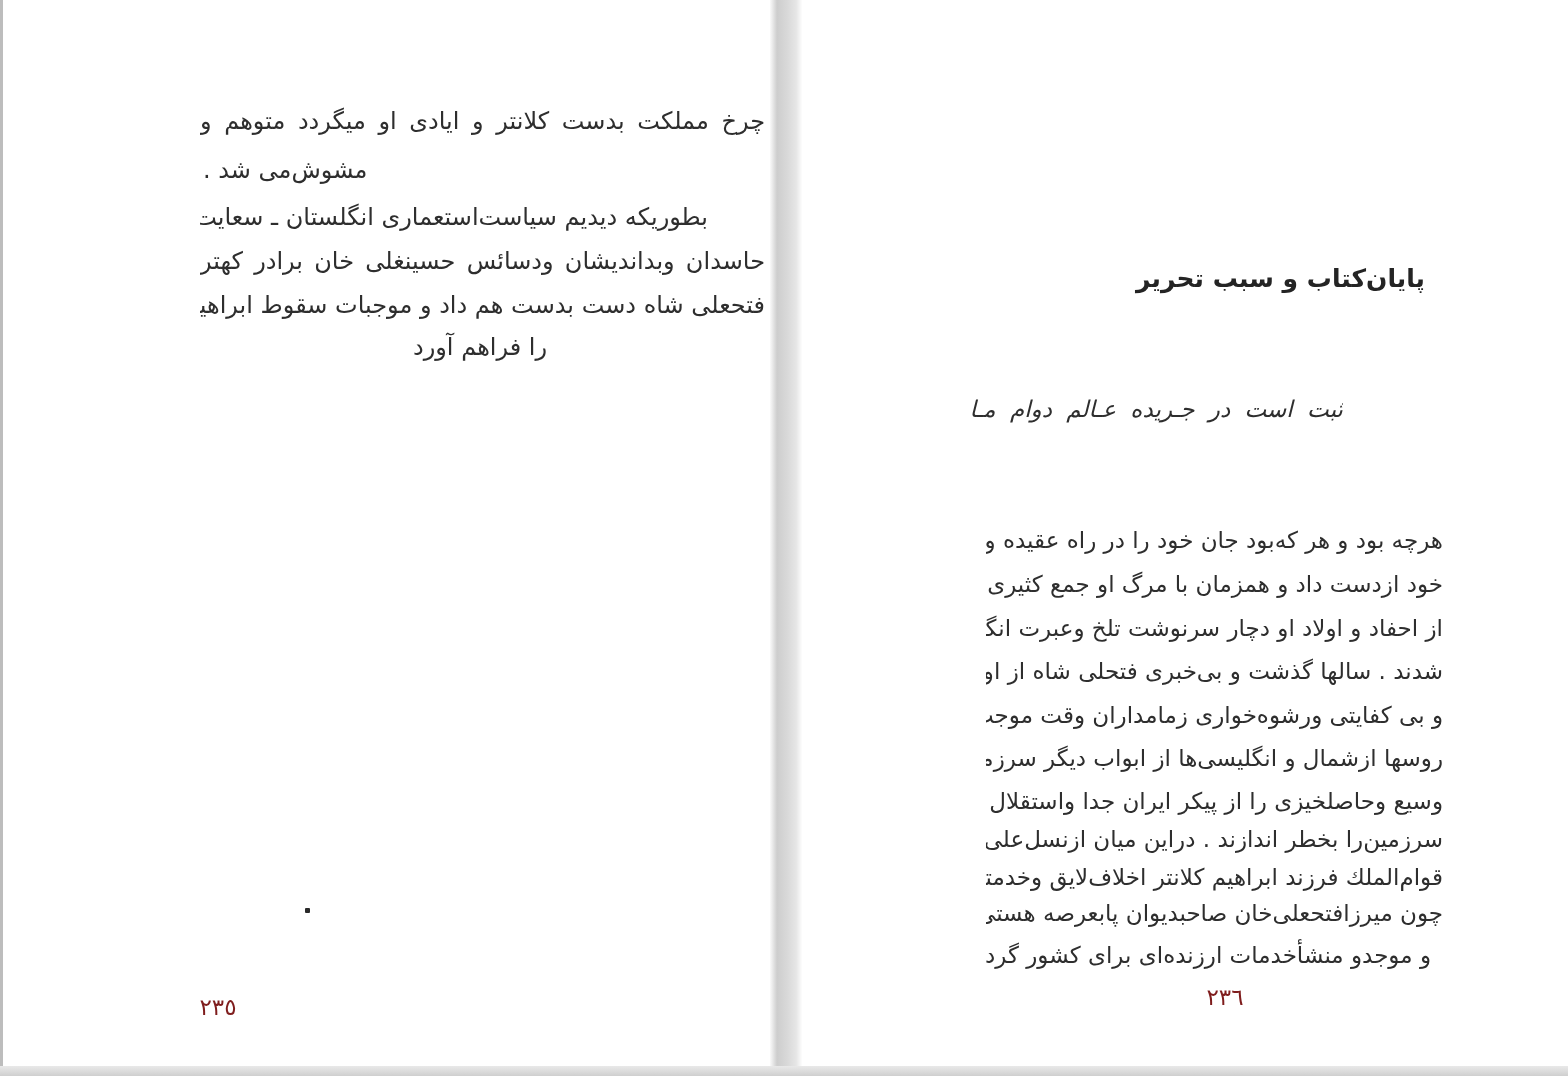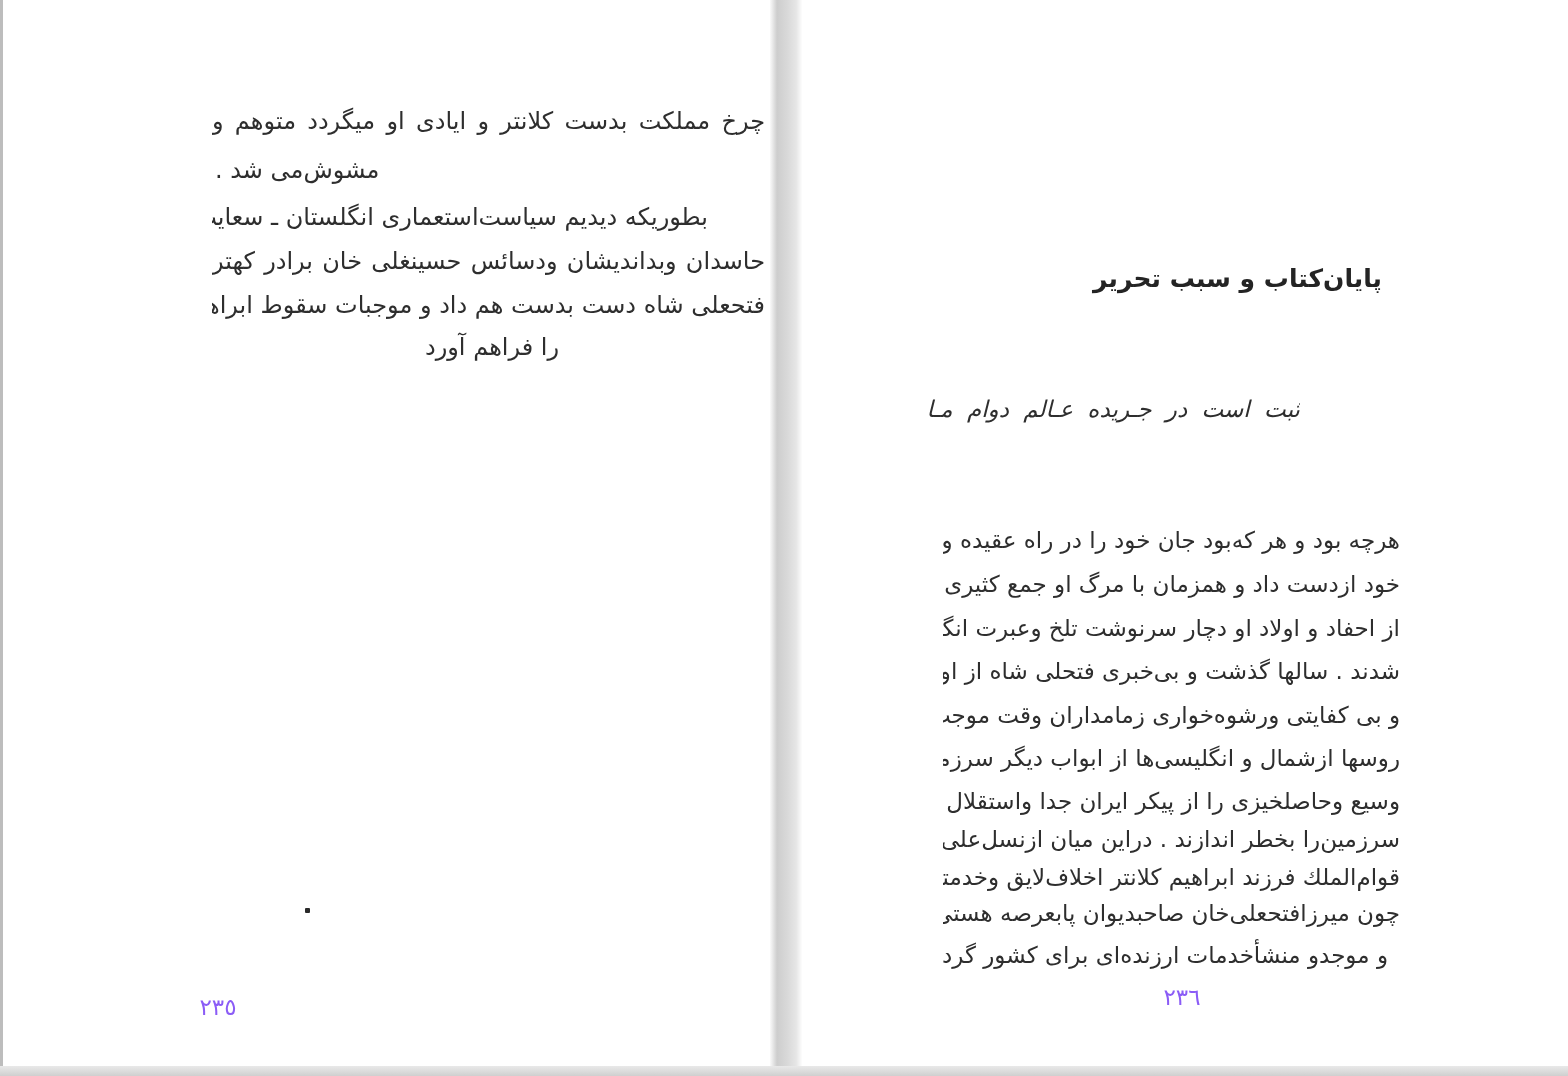--- a/index.html
+++ b/index.html
@@ -13,26 +13,26 @@
   .stage{position:absolute;inset:0;background:#ffffff;}
   
   .edge-left{position:absolute;left:0;top:0;width:3px;height:100%;background:#bdbdbd;}
   .edge-bottom{position:absolute;left:0;bottom:0;width:100%;height:10px;
     background:linear-gradient(to bottom,#e9e9e9,#cfcfcf);}
   .gutter{position:absolute;left:770px;top:0;width:32px;height:1066px;
     background:linear-gradient(to right,#fafafa 0%,#cdcdcd 22%,#d9d9d9 55%,#e6e6e6 82%,#fdfdfd 100%);}
 
   .page{position:absolute;top:0;direction:rtl;}
   .page-left{left:200px;width:565px;height:1066px;}
-  .page-right{left:943px;width:457px;height:1066px;}
+  .page-right{left:986px;width:457px;height:1066px;}
 
   .tline{position:absolute;left:0;right:0;font-size:23px;line-height:34px;
     text-align:justify;text-align-last:justify;overflow:hidden;white-space:nowrap;
     color:#2e2e2e;letter-spacing:0.2px;}
-  .page-left .tline{font-size:24px;margin-left:12px;}
+  .page-left .tline{font-size:24px;}
 
   
   .ll1{top:104px;}
   .ll2{top:153px;left:3px;right:auto;text-align:right;text-align-last:auto;}
   .ll3{top:200px;padding-right:57px;}
   .ll4{top:244px;}
   .ll5{top:288px;}
   .ll6{top:330px;left:213px;right:auto;text-align:right;text-align-last:auto;}
 
   
@@ -47,21 +47,21 @@
   .rp3{top:611px;}
   .rp4{top:654px;}
   .rp5{top:698px;}
   .rp6{top:741px;}
   .rp7{top:784px;}
   .rp8{top:822px;}
   .rp9{top:860px;}
   .rp10{top:896px;}
   .rp11{top:938px;padding-right:12px;text-align:right;text-align-last:auto;}
 
-  .pagenum{position:absolute;font-size:23px;color:#8b5cf6;width:44px;text-align:center;
+  .pagenum{position:absolute;font-size:23px;color:#7f1d1d;width:44px;text-align:center;
     direction:rtl;}
   .pagenum-left{left:196px;top:994px;}
   .pagenum-right{left:217px;top:984px;}
 
   .ink-dot{position:absolute;left:105px;top:908px;width:5px;height:5px;
     background:#2a2a2a;border-radius:1px;}
 </style>
 </head>
 <body>
 

